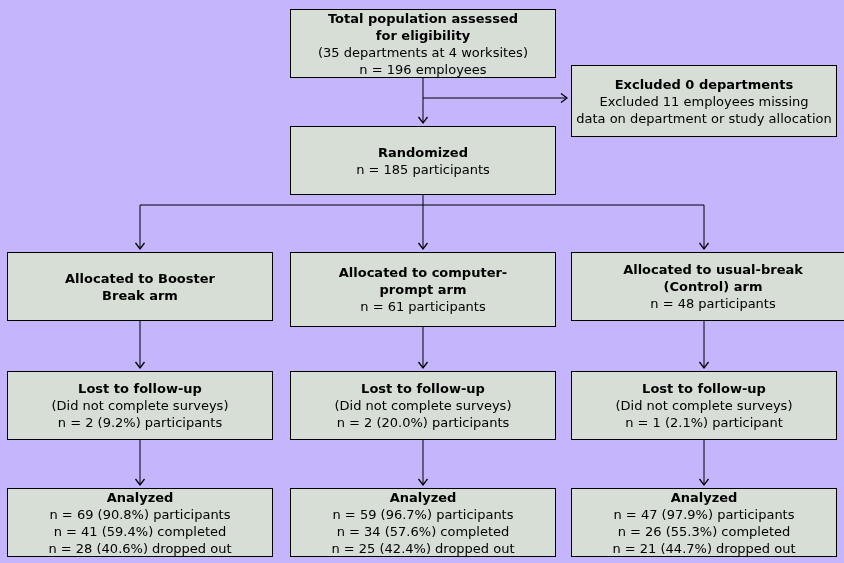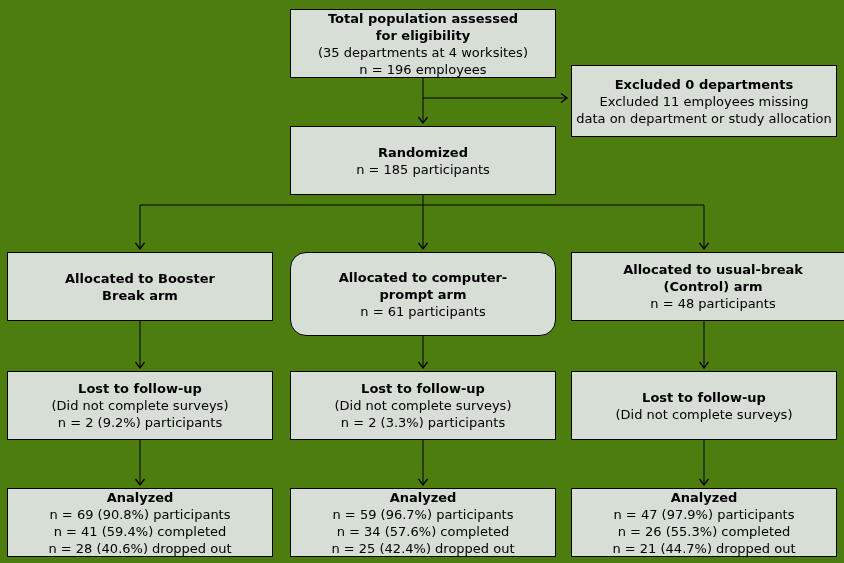--- a/index.html
+++ b/index.html
@@ -4,21 +4,21 @@
 <style>
   html, body {
     margin: 0;
     padding: 0;
     background: #ffffff;
   }
   #canvas {
     position: relative;
     width: 844px;
     height: 563px;
-    background: #4d7c0f;
+    background: #c4b5fd;
     font-family: "DejaVu Sans", "Liberation Sans", sans-serif;
     color: #000000;
     overflow: hidden;
   }
   .box {
     position: absolute;
     box-sizing: border-box;
     background: #d6ded5;
     border: 1px solid #000000;
     display: flex;
@@ -92,47 +92,48 @@
   <div class="box" style="left:290px;top:126px;width:266px;height:69px;">
     <div class="ln b">Randomized</div>
     <div class="ln">n = 185 participants</div>
   </div>
 
   <div class="box" style="left:7px;top:252px;width:266px;height:69px;">
     <div class="ln b">Allocated to Booster</div>
     <div class="ln b">Break arm</div>
   </div>
 
-  <div class="box" style="left:290px;top:252px;width:266px;height:84px;border-radius:16px;">
+  <div class="box" style="left:290px;top:252px;width:266px;height:75px;">
     <div class="ln b">Allocated to computer-</div>
     <div class="ln b">prompt arm</div>
     <div class="ln">n = 61 participants</div>
   </div>
 
   <div class="box" style="left:571px;top:252px;width:284px;height:69px;">
     <div class="ln b">Allocated to usual-break</div>
     <div class="ln b">(Control) arm</div>
     <div class="ln">n = 48 participants</div>
   </div>
 
   <div class="box" style="left:7px;top:371px;width:266px;height:69px;">
     <div class="ln b">Lost to follow-up</div>
     <div class="ln">(Did not complete surveys)</div>
     <div class="ln">n = 2 (9.2%) participants</div>
   </div>
 
   <div class="box" style="left:290px;top:371px;width:266px;height:69px;">
     <div class="ln b">Lost to follow-up</div>
     <div class="ln">(Did not complete surveys)</div>
-    <div class="ln">n = 2 (3.3%) participants</div>
+    <div class="ln">n = 2 (20.0%) participants</div>
   </div>
 
   <div class="box" style="left:571px;top:371px;width:266px;height:69px;">
     <div class="ln b">Lost to follow-up</div>
     <div class="ln">(Did not complete surveys)</div>
+    <div class="ln">n = 1 (2.1%) participant</div>
   </div>
 
   <div class="box" style="left:7px;top:488px;width:266px;height:69px;">
     <div class="ln b">Analyzed</div>
     <div class="ln">n = 69 (90.8%) participants</div>
     <div class="ln">n = 41 (59.4%) completed</div>
     <div class="ln">n = 28 (40.6%) dropped out</div>
   </div>
 
   <div class="box" style="left:290px;top:488px;width:266px;height:69px;">

